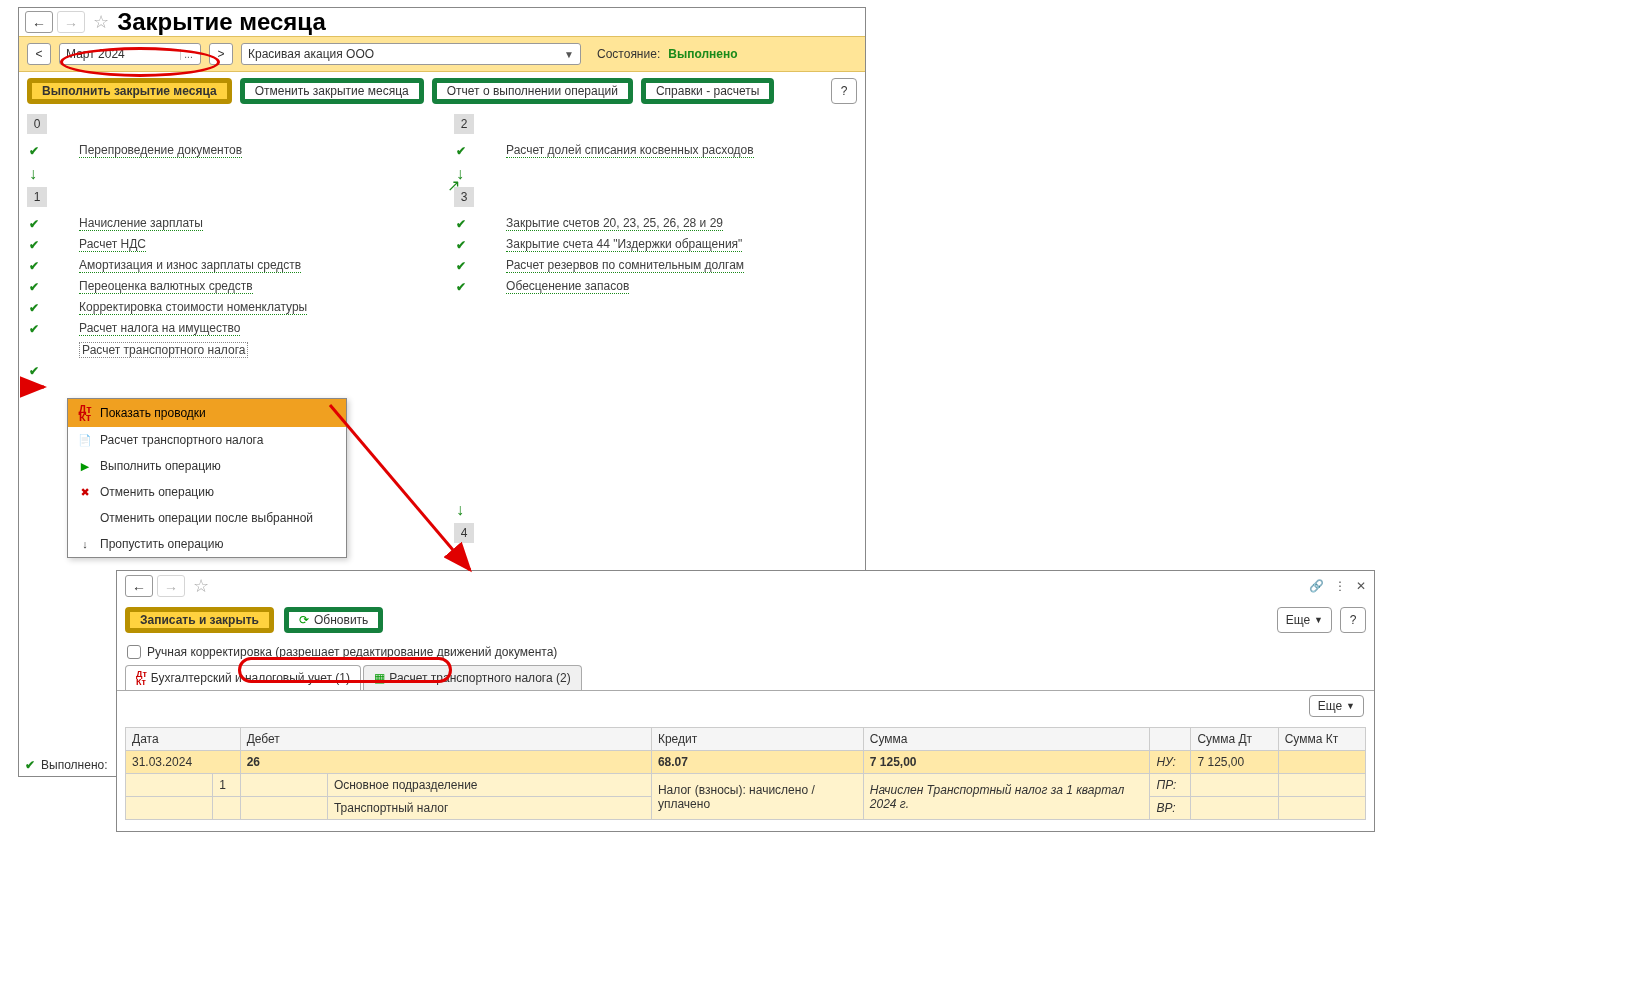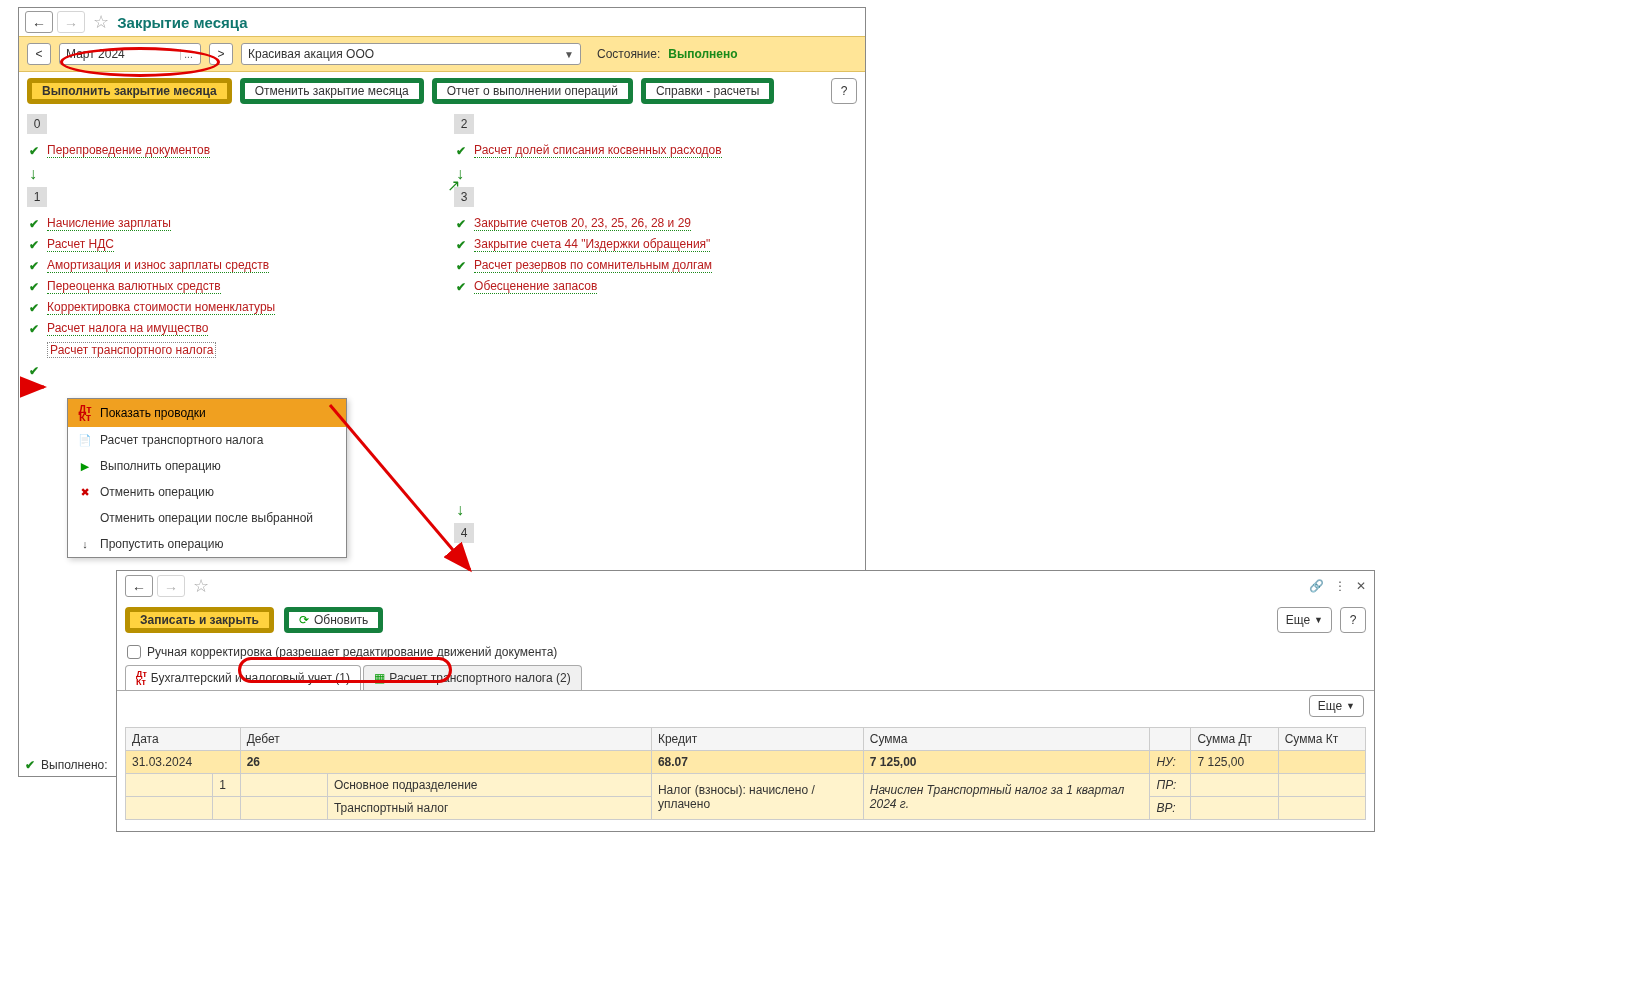--- a/index.html
+++ b/index.html
@@ -30,21 +30,21 @@
   .nav-btn {
     width: 28px; height: 22px;
     border: 1px solid #999;
     background: #fff;
     font-size: 14px;
     display: flex; align-items: center; justify-content: center;
     cursor: pointer;
     border-radius: 3px;
   }
   .star-icon { color: #aaa; font-size: 18px; margin: 0 4px; }
-  .title { font-size: 15px; font-weight: bold; color: #0f766e; }
+  .title { font-size: 24px; font-weight: bold; color: #000000; }
   .yellow-bar {
     background: #ffe597;
     padding: 6px 8px;
     display: flex;
     align-items: center;
     gap: 8px;
     border-top: 1px solid #e0c060;
     border-bottom: 1px solid #e0c060;
   }
   .arrow-btn {
@@ -124,24 +124,25 @@
     margin-bottom: 6px;
   }
   .op-row {
     display: flex;
     align-items: center;
     gap: 8px;
     padding: 3px 2px;
   }
   .check { color: #1a8a1a; font-weight: bold; }
   .op-link {
-    color: #b91c1c;
+    color: #404040;
     text-decoration: none;
     border-bottom: 1px dotted #1a8a1a;
     cursor: pointer;
+    margin-left: 32px;
   }
   .down-arrow { color: #1a8a1a; font-size: 16px; padding: 4px 2px; }
   .diag-arrow { color: #1a8a1a; font-size: 16px; position: absolute; left: 428px; top: 168px; }
   .context-menu {
     position: absolute;
     left: 48px; top: 390px;
     width: 280px;
     border: 1px solid #888;
     background: #fff;
     box-shadow: 2px 2px 6px rgba(0,0,0,0.2);

